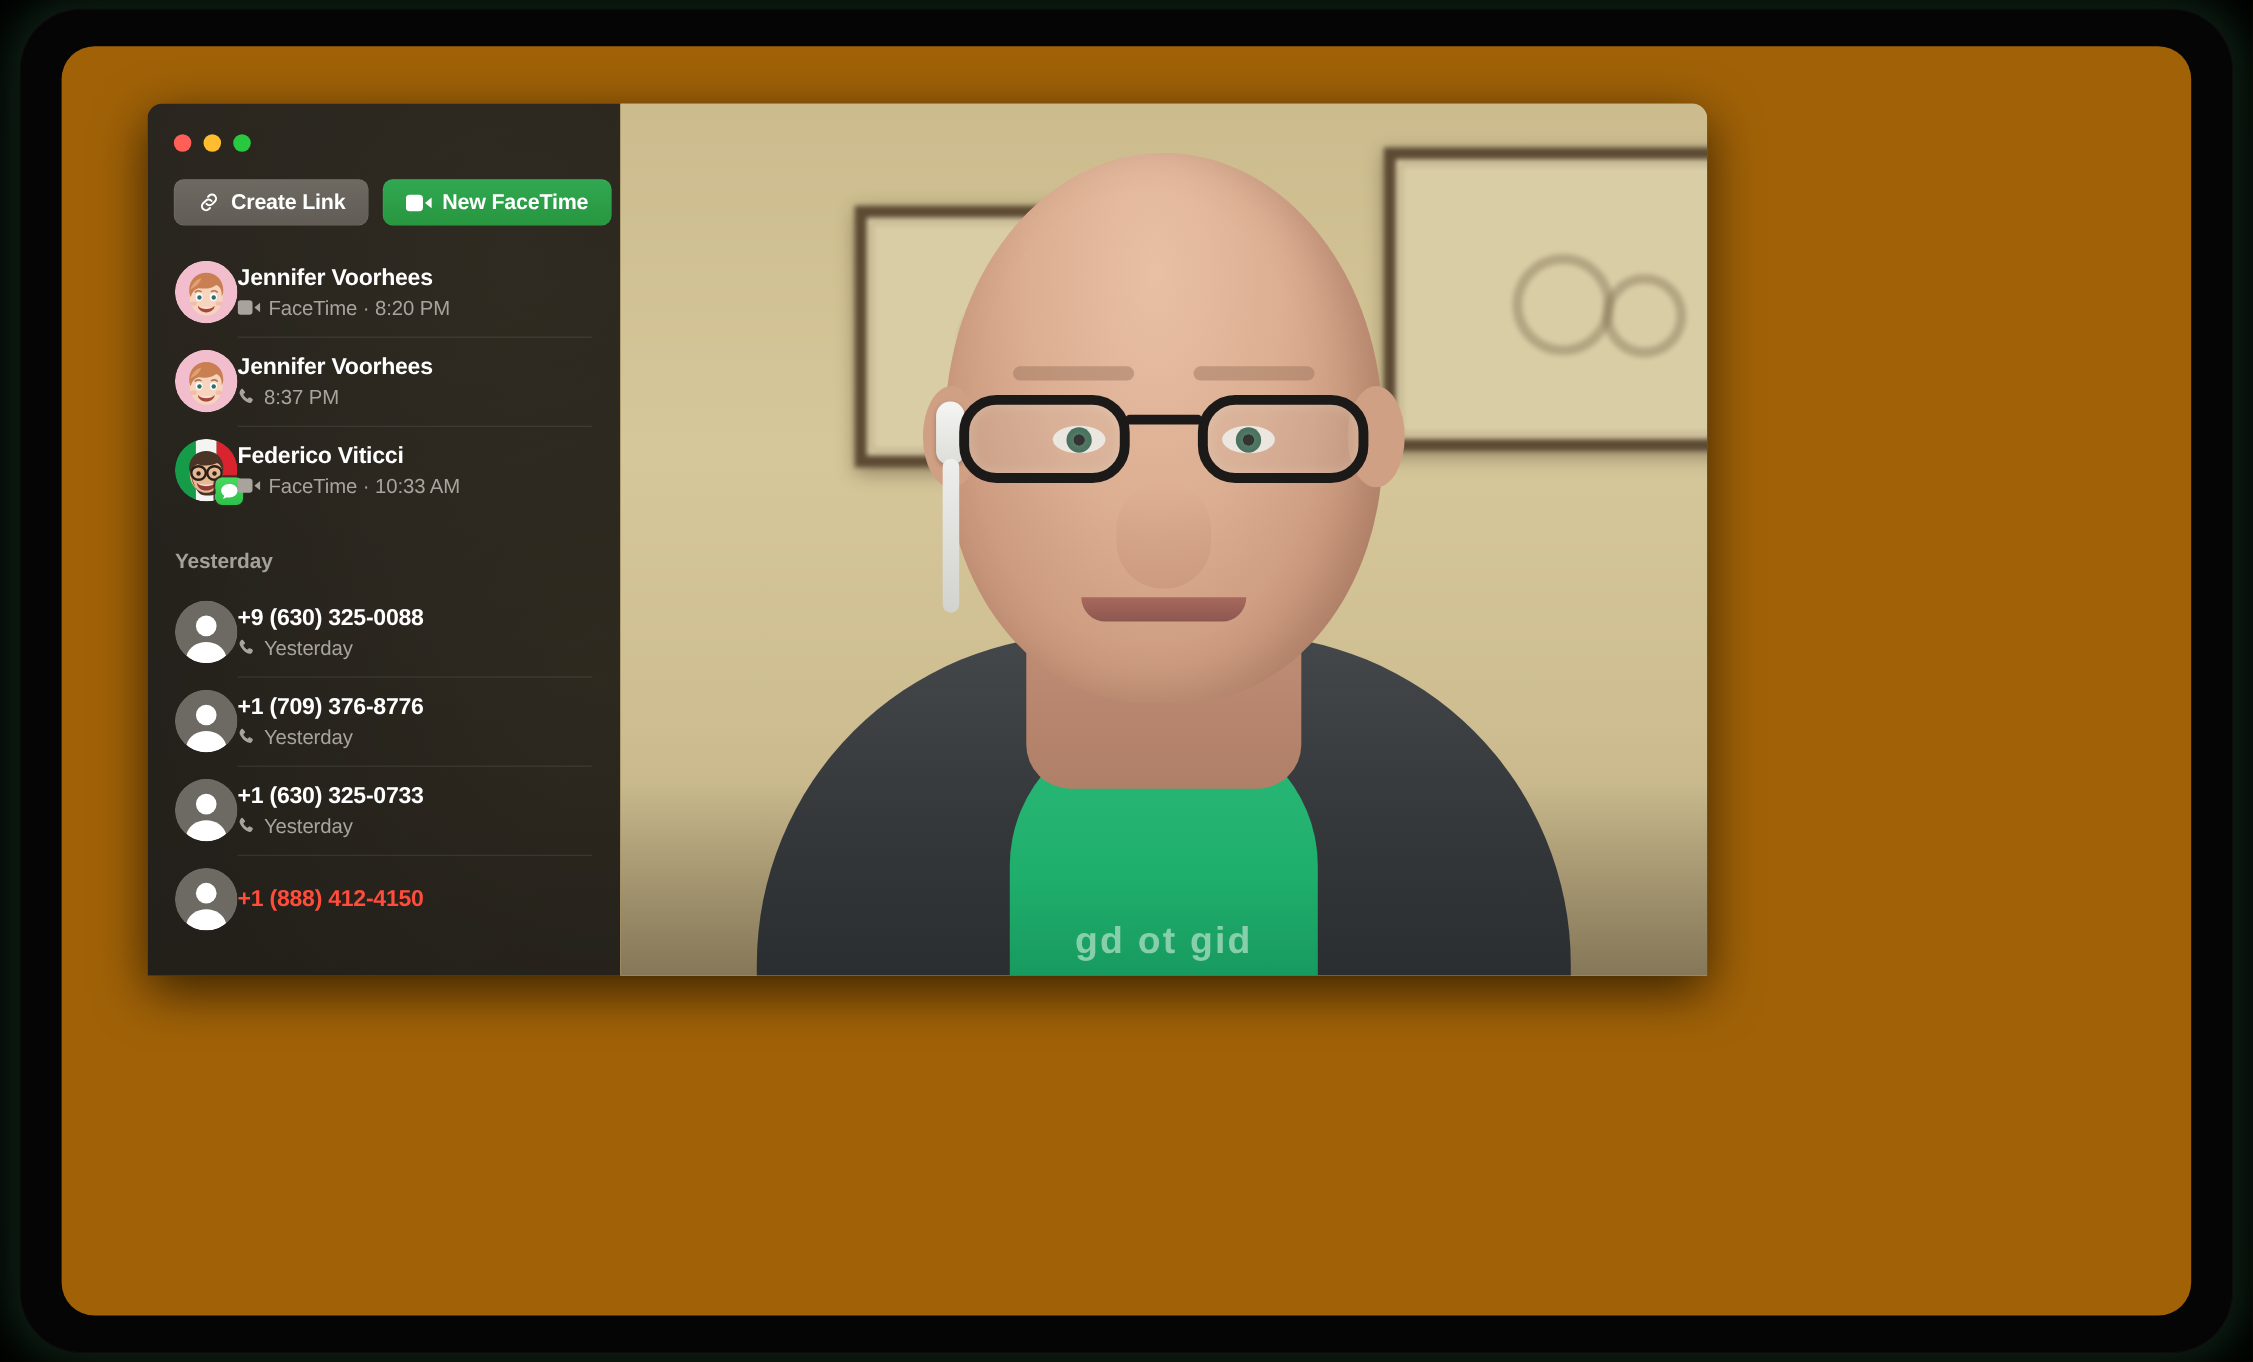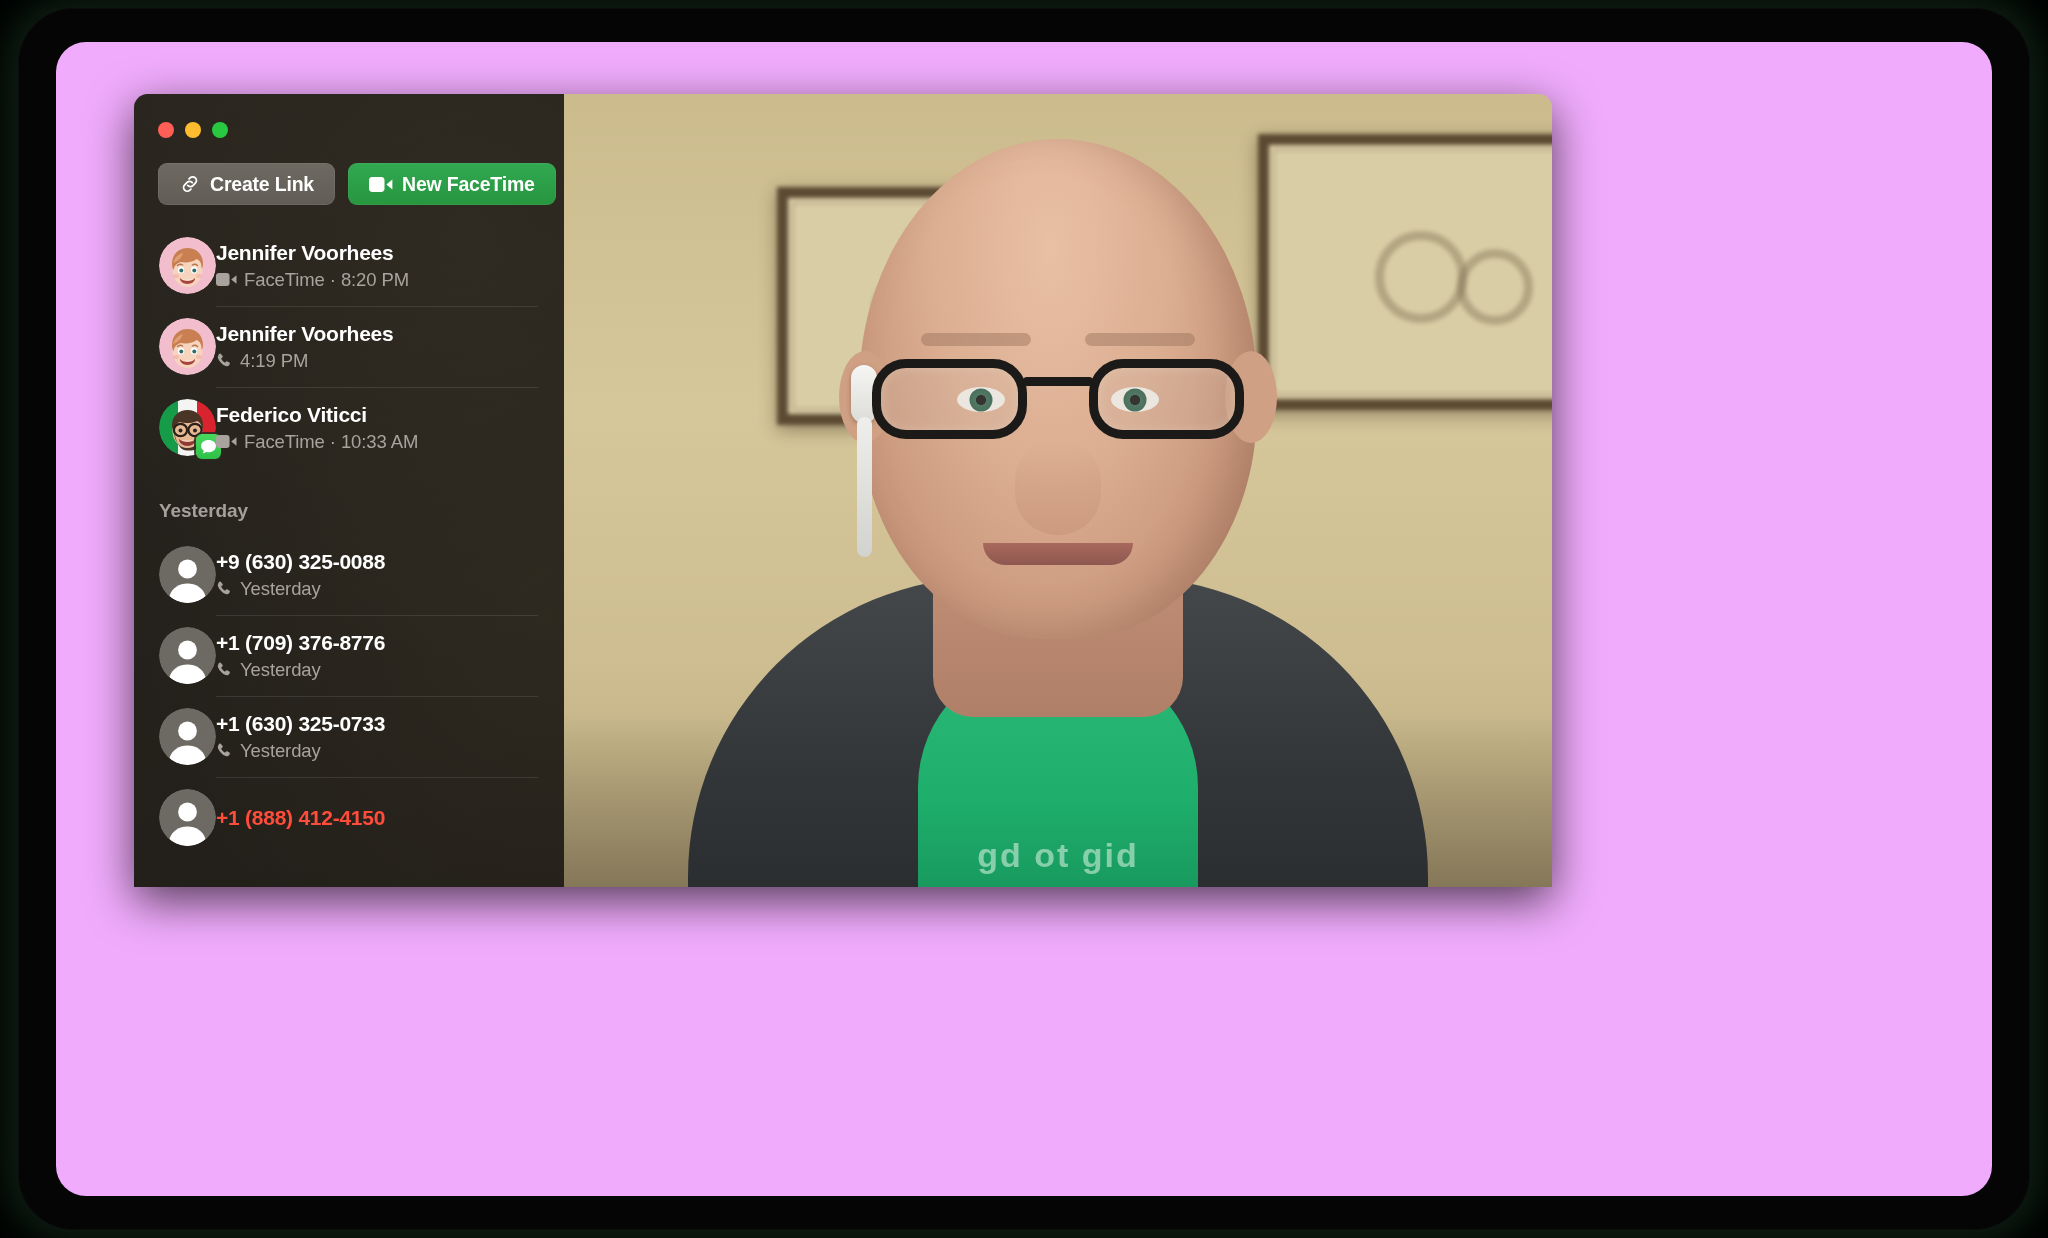--- a/index.html
+++ b/index.html
@@ -29,21 +29,21 @@
       inset 0 0 0 1px rgba(255,255,255,0.03);
   }
 
   #device-bezel {
     position: absolute;
     left: 38px;
     top: 34px;
     right: 38px;
     bottom: 34px;
     border-radius: 30px;
-    background: #f0abfc;
+    background: #a16207;
     overflow: hidden;
   }
 
   
   #facetime-window {
     position: absolute;
     left: 78px;
     top: 52px;
     width: 1418px;
     height: 793px;
@@ -524,21 +524,21 @@
               </div>
               <div class="row-body">
                 <div class="row-divider"></div>
                 <div class="row-title">Jennifer Voorhees</div>
                 <div class="row-sub">
                   <span class="sub-icon">
                     <svg width="17" height="17" viewBox="0 0 24 24" fill="#a8a39c">
                       <path d="M6.6 2.3c-.9-.5-2 .1-2.6 1L3 5.2c-.8 1.3-.6 3 .5 5.2 1.1 2.2 3 4.6 5.2 6.5 2.2 1.9 4.5 3.1 6.4 3.3 1.3.2 2.4-.2 3-1.1l1.2-1.9c.5-.8.3-1.8-.5-2.3l-2.6-1.6c-.7-.4-1.6-.3-2.1.3l-.8.9c-.3.3-.7.4-1.1.2-1-.5-2-1.3-2.9-2.3-.9-1-1.5-2-1.8-3-.1-.4 0-.8.4-1l1-.6c.7-.4.9-1.3.5-2L6.6 2.3z"></path>
                     </svg>
                   </span>
-                  <span>4:19 PM</span>
+                  <span>8:37 PM</span>
                 </div>
               </div>
             </div>
             <div class="call-row">
               <div class="avatar-wrap">
                 <div class="avatar"><svg viewBox="0 0 57 57" width="57" height="57">
                     <clipPath id="cfed">
                       <circle cx="28.5" cy="28.5" r="28.5"></circle>
                     </clipPath>
                     <g clip-path="url(#cfed)">

